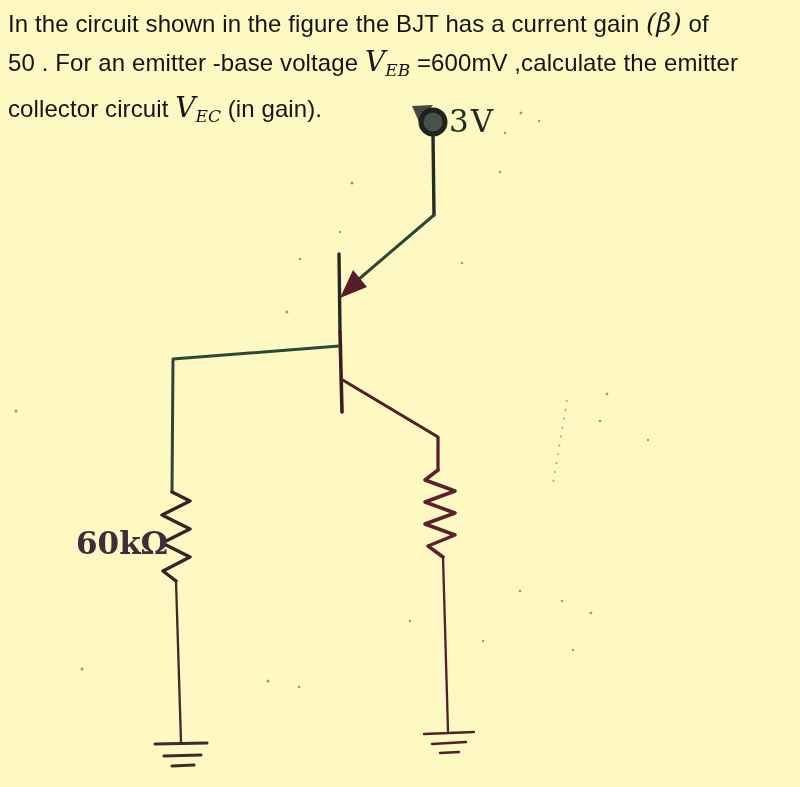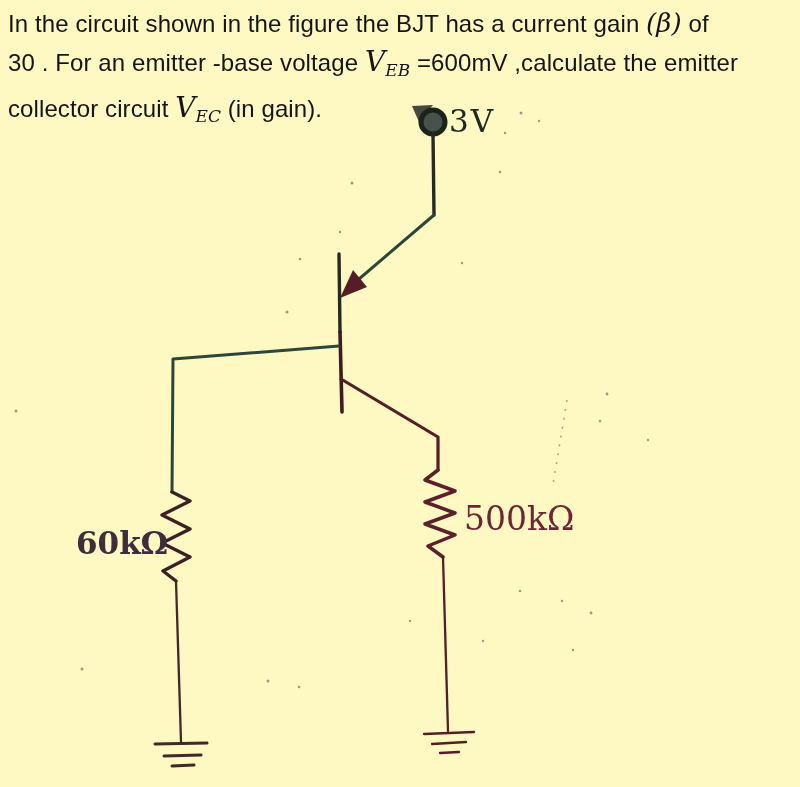--- a/index.html
+++ b/index.html
@@ -29,21 +29,21 @@
   .lbl-60k {left:76px;top:525px;font-size:31px;font-weight:bold;color:var(--label-60k);}
   .lbl-500k{left:464px;top:499px;font-size:33px;color:var(--label-500k);}
 </style>
 </head>
 <body>
 
 <div class="page">
 
   <div class="question">
     <div class="qline"><span>In the circuit shown in the figure the BJT has a current gain </span><span class="mbeta">(β)</span><span> of</span></div>
-    <div class="qline"><span>30 . For an emitter -base voltage </span><span class="mvar">V</span><span class="msub">EB</span><span> =600mV ,calculate the emitter</span></div>
+    <div class="qline"><span>50 . For an emitter -base voltage </span><span class="mvar">V</span><span class="msub">EB</span><span> =600mV ,calculate the emitter</span></div>
     <div class="qline"><span>collector circuit </span><span class="mvar">V</span><span class="msub">EC</span><span> (in gain).</span></div>
   </div>
 
   <div class="figure">
     <svg width="800" height="787" viewBox="0 0 800 787">
 
       <polygon points="412,106 433,105 419,122" fill="var(--ink-dark)" opacity="0.85"></polygon>
       <circle cx="433" cy="122" r="12" fill="var(--terminal-fill)" stroke="var(--terminal-ring)" stroke-width="5"></circle>
 
       <path class="w w-dark" d="M433,134 L434,215"></path>
@@ -99,16 +99,15 @@
         <circle class="spk" cx="82" cy="669" r="1.5"></circle>
         <circle class="spk" cx="268" cy="681" r="1.5"></circle>
         <circle class="spk" cx="299" cy="687" r="1.3"></circle>
         <circle class="spk" cx="410" cy="621" r="1.2"></circle>
         <circle class="spk" cx="573" cy="650" r="1.2"></circle>
       </g>
     </svg>
 
     <div class="lbl lbl-3v">3V</div>
     <div class="lbl lbl-60k">60kΩ</div>
-    <div class="lbl lbl-500k">500kΩ</div>
   </div>
 
 </div>
 
 </body></html>

